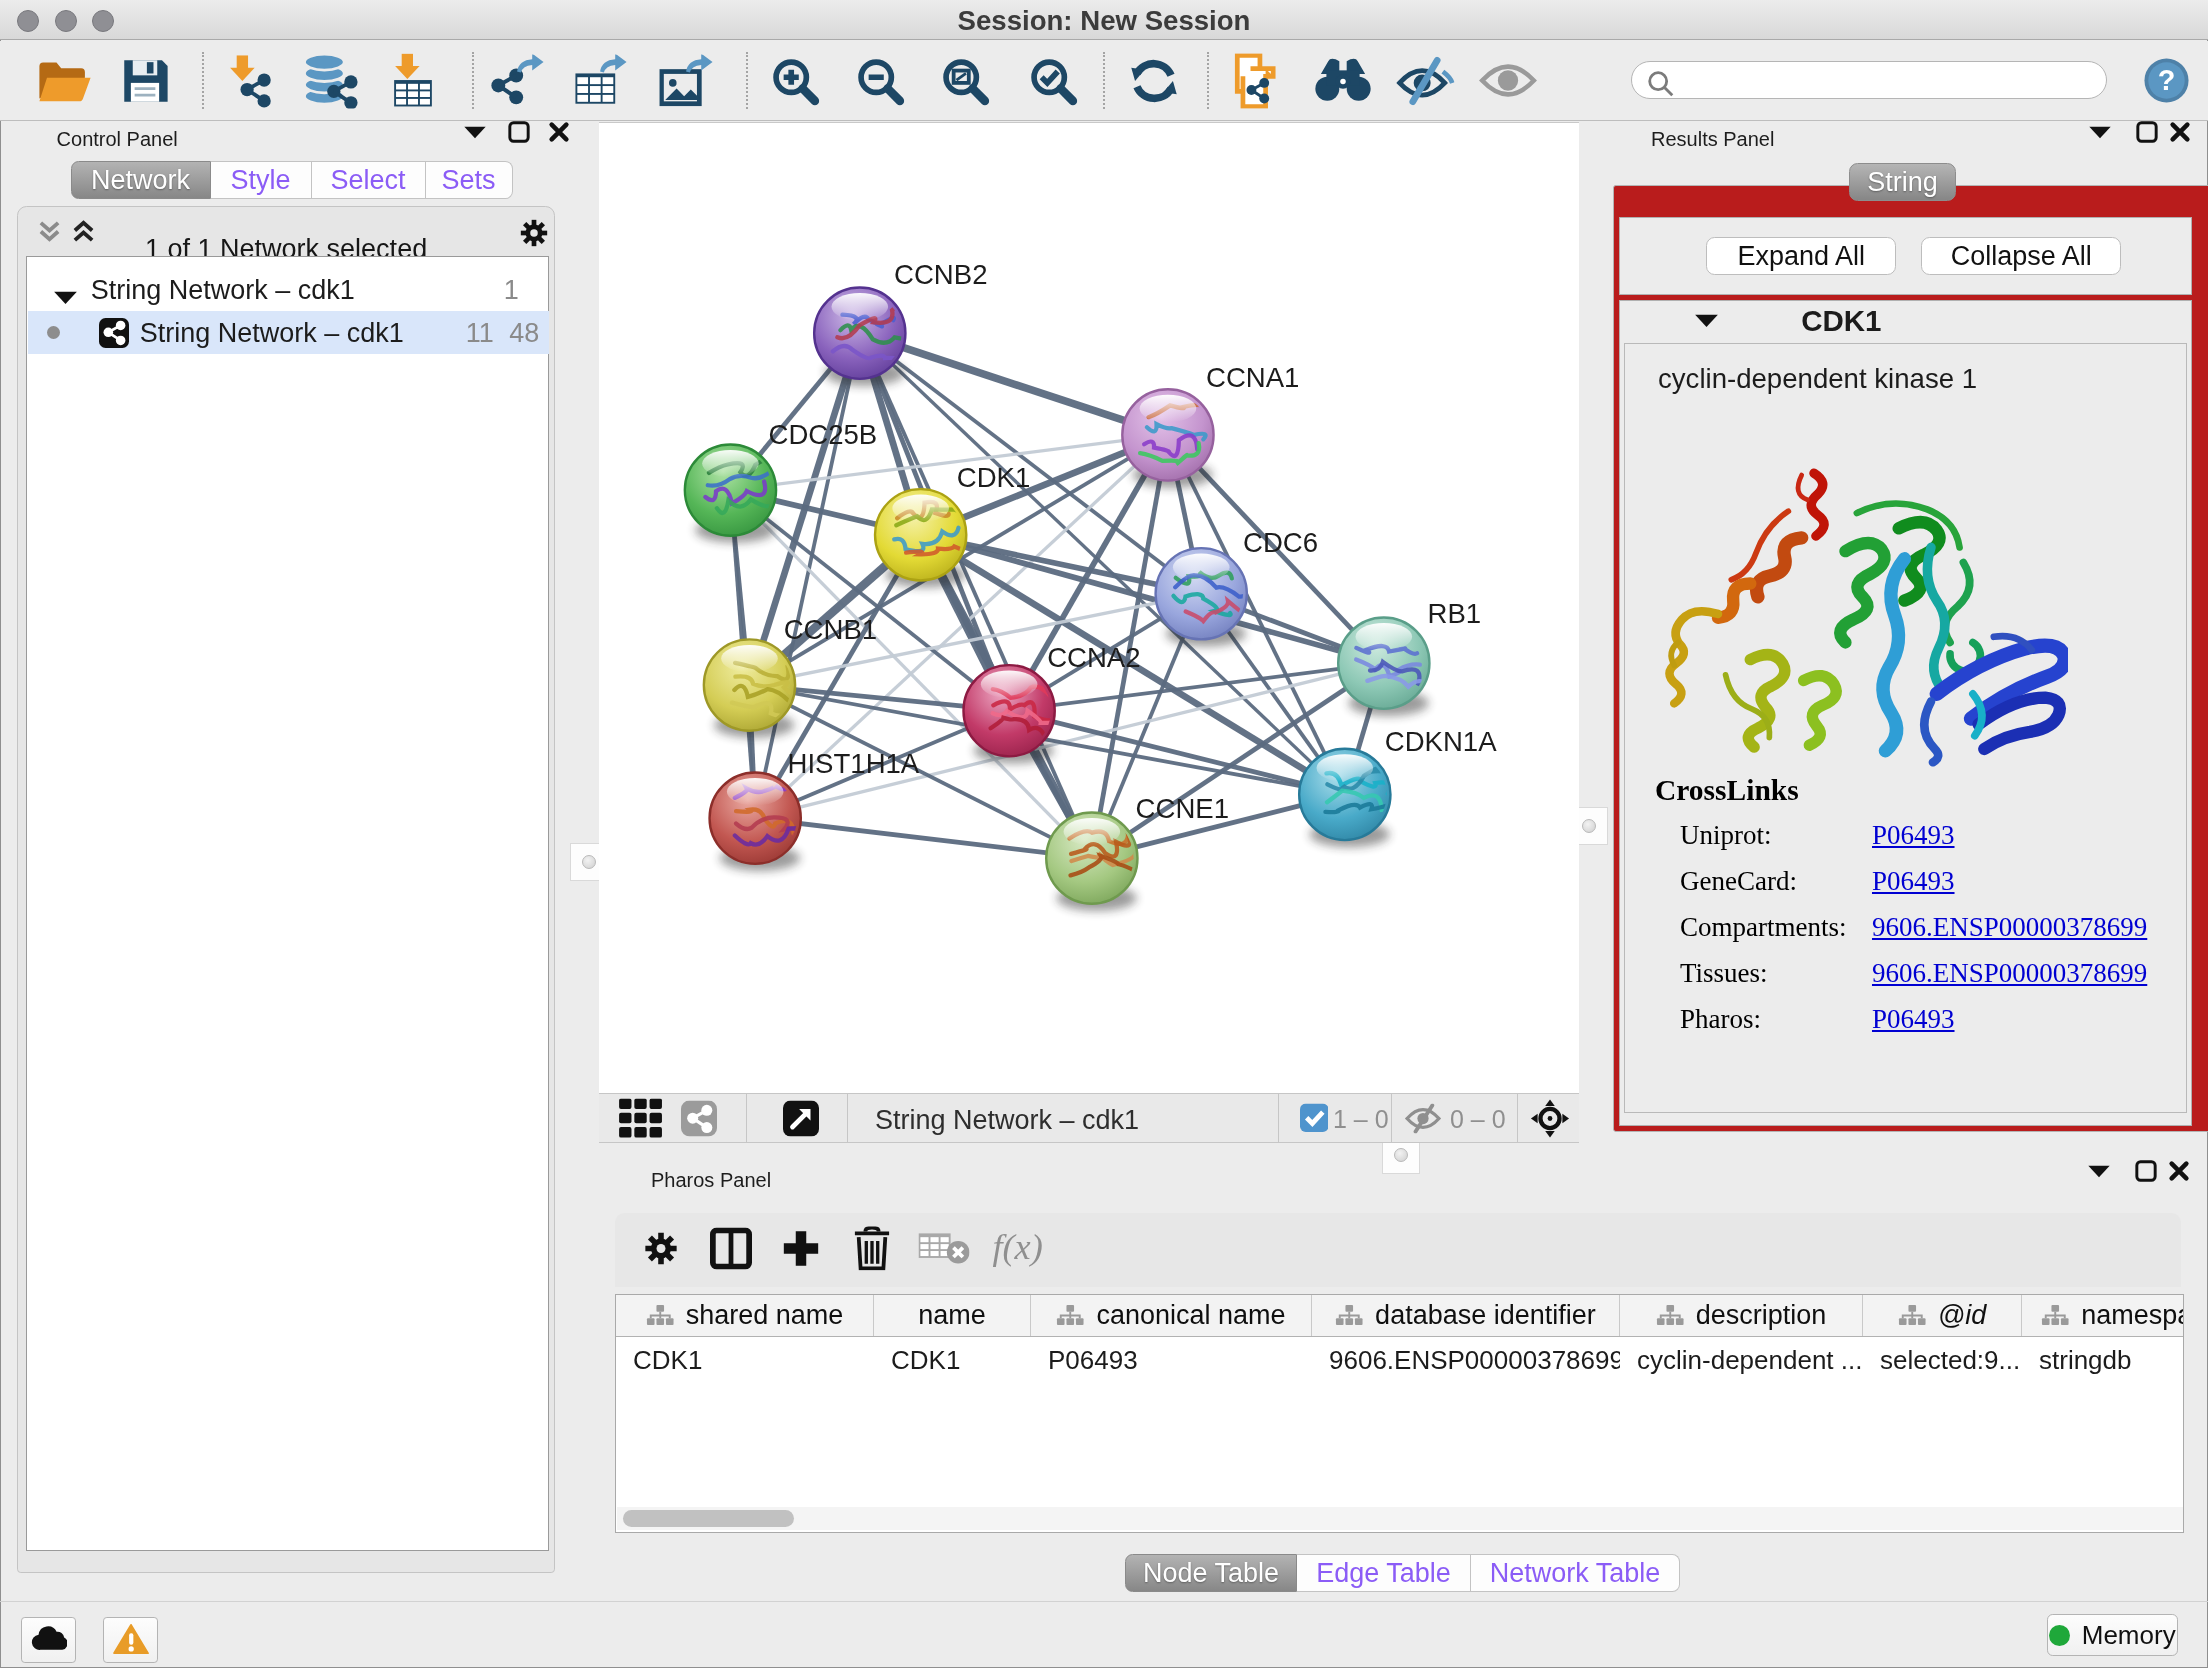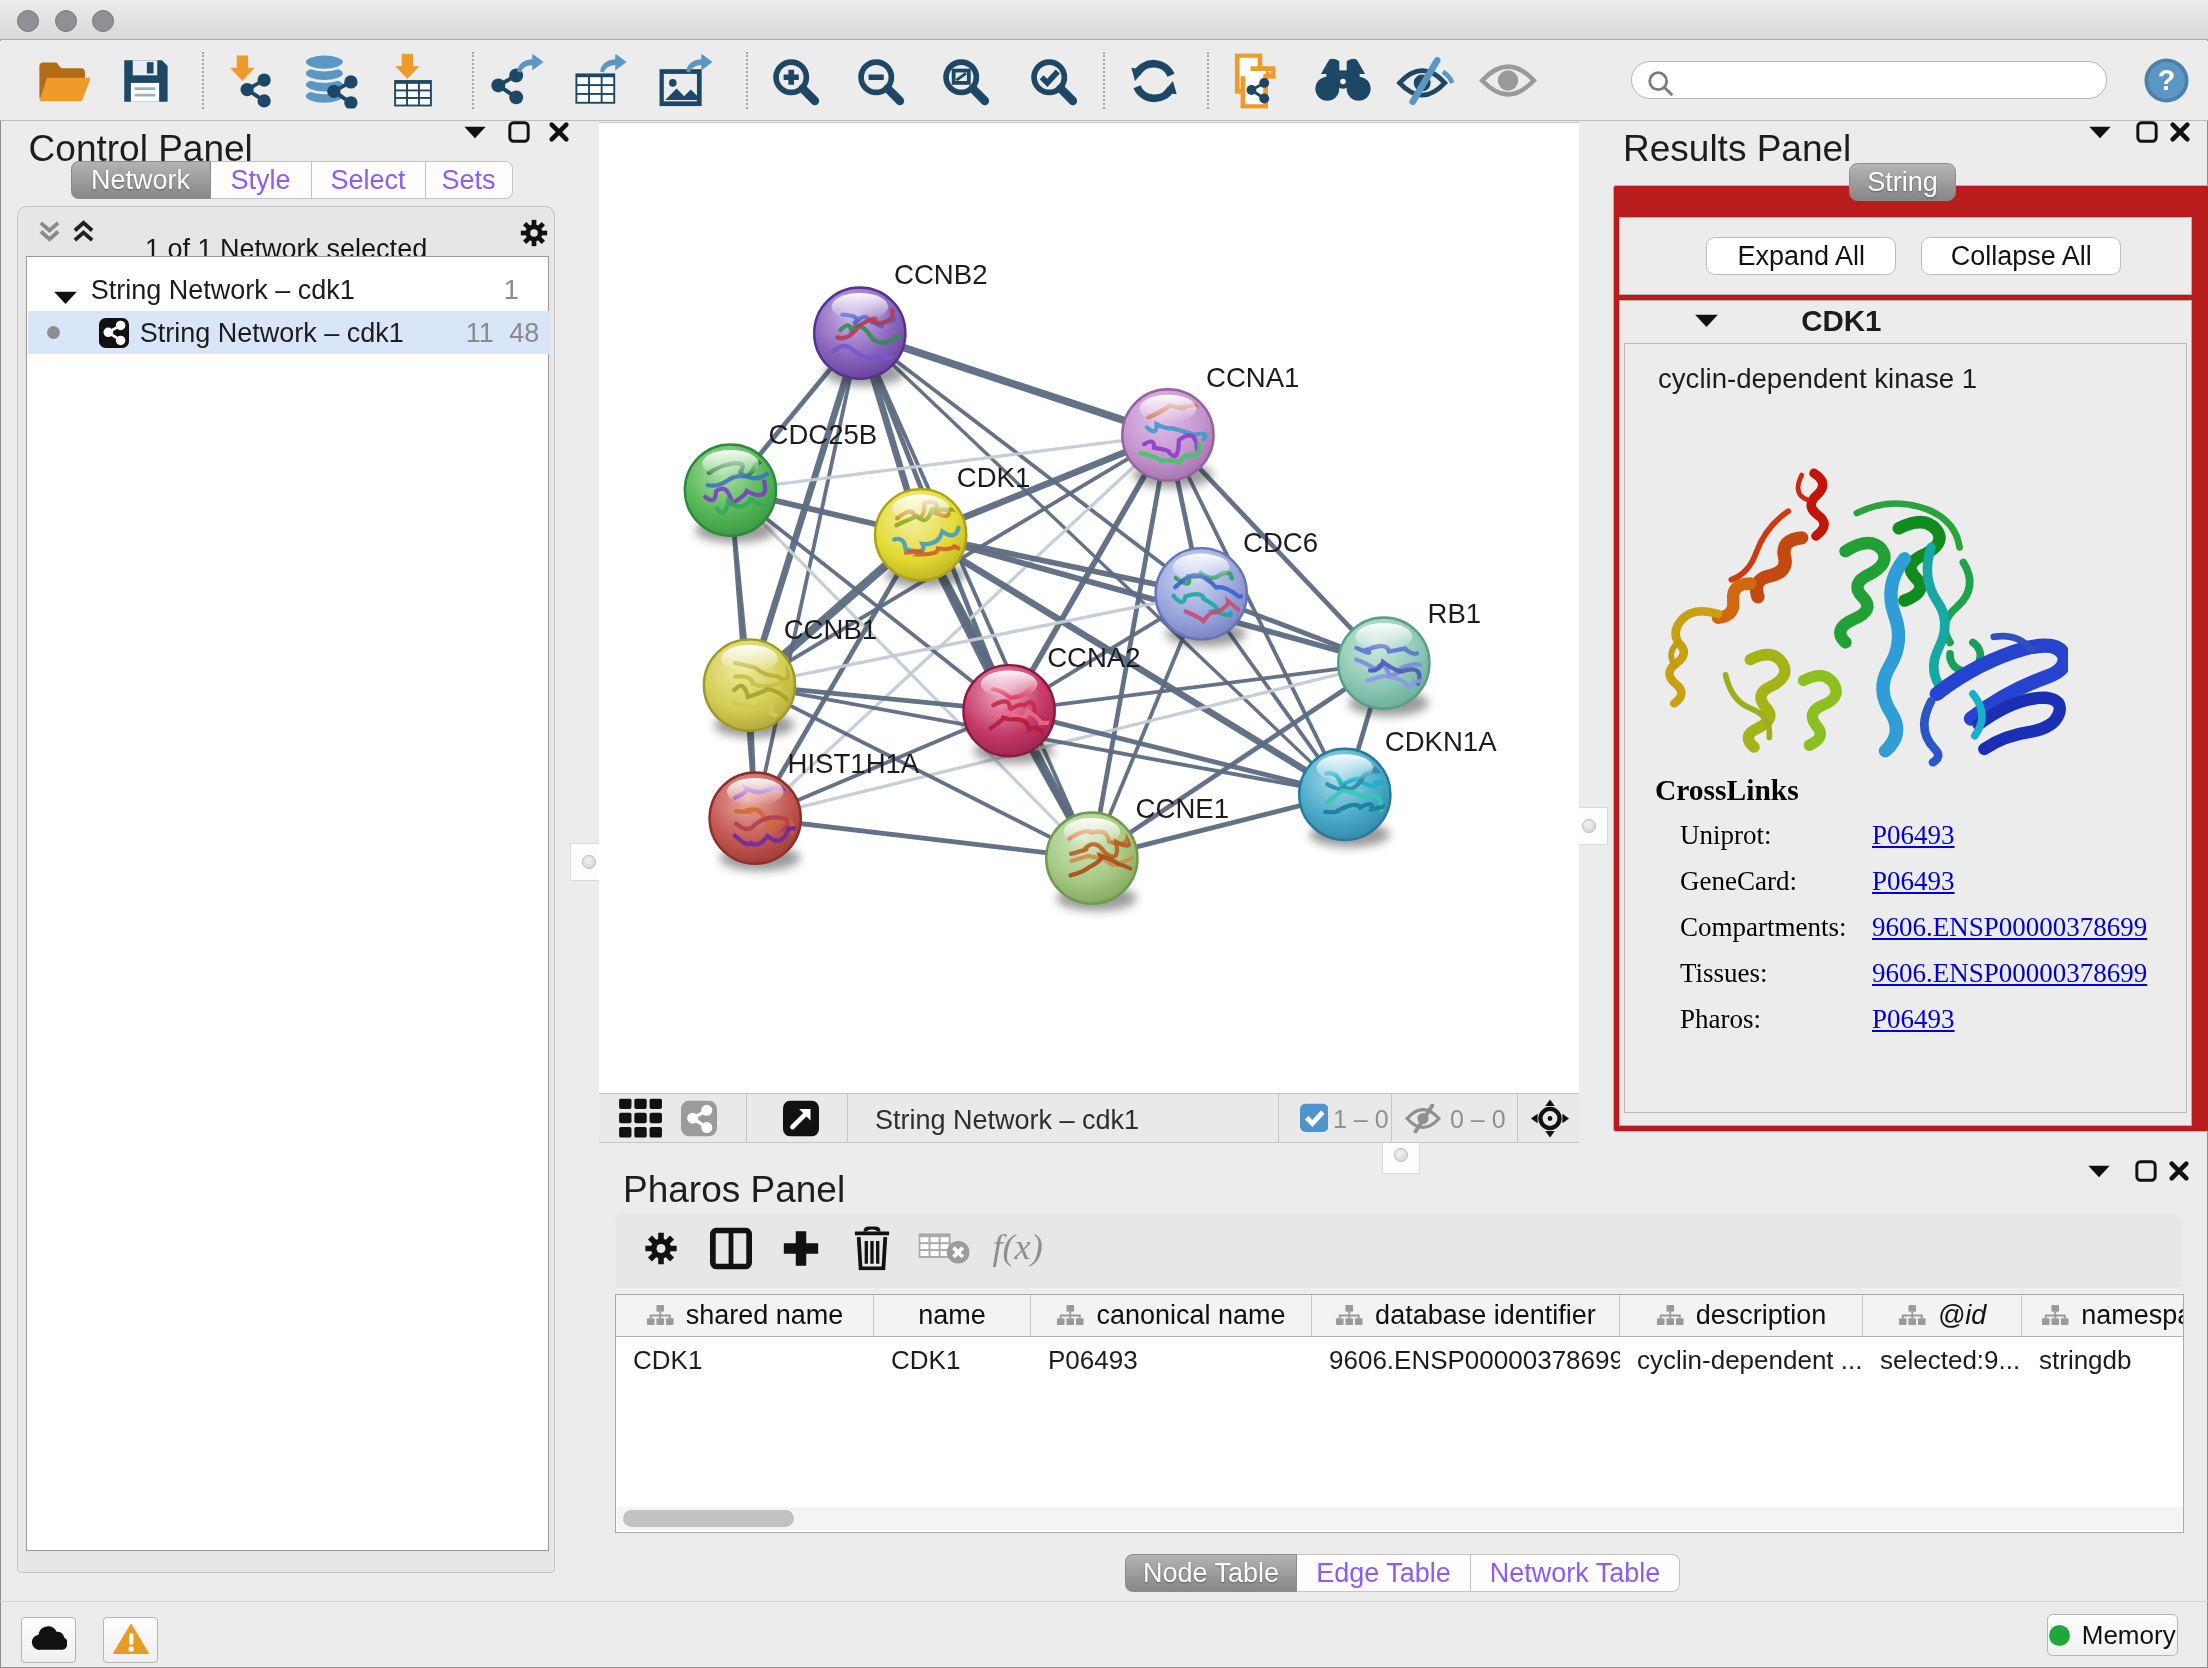--- a/index.html
+++ b/index.html
@@ -26,21 +26,21 @@
     display:flex; align-items:center; justify-content:center; }
   .tbsep { position:absolute; top:11.4px; height:57px; width:0;
     border-left:2.9px dotted #a4a4a4; }
   .searchbox { position:absolute; left:1631px; top:20px; width:476px; height:38px;
     background:#fff; border:1.9px solid #b5b5b5; border-radius:19px; }
   .searchbox input { position:absolute; left:49px; top:1.9px; width:409px; height:30px;
     border:none; outline:none; font-size:25px; background:transparent; }
   .searchbox svg { position:absolute; left:13.3px; top:5.7px; }
 
   
-  .panel-title { font-size:37px; color:#1d1d1d; }
+  .panel-title { font-size:20px; color:#1d1d1d;margin-left:28px; }
   .panel-icons { position:absolute; display:flex; align-items:center; gap:25px; }
 
   
   #control-panel { position:absolute; left:7.6px; top:122px; width:555px; height:1452px; }
   #cp-title { position:absolute; left:21px; top:5.7px; }
   .seg-tabs { position:absolute; display:flex; }
   .seg-tab { height:38px; display:flex; align-items:center; justify-content:center;
     background:#fdfdfd; border:1px solid #c3c3c3; border-left:none; font-size:27px; color:#8b5cf6; }
   .seg-tab:first-child { border-left:1px solid #c3c3c3; border-radius:7.6px 0 0 7.6px; }
   .seg-tab:last-child { border-radius:0 7.6px 7.6px 0; }
@@ -134,20 +134,21 @@
 </style>
 </head>
 <body>
 
 <div id="window">
 
   <div class="titlebar">
     <div class="tl" style="left:17px"></div>
     <div class="tl" style="left:55px"></div>
     <div class="tl" style="left:92px"></div>
+    <div class="window-title">Session: New Session</div>
   </div>
 
   <div class="toolbar">
     <span class="tbi" style="left:65px">
         <svg width="55" height="48" viewBox="0 0 58 50">
           <path d="M2,44 L2,10 q0,-4 4,-4 L20,6 L25,12 L46,12 q4,0 4,4 l0,6" fill="#b56a14"></path>
           <path d="M10,22 L56,22 L48,44 q-1,3 -4,3 L2,47 Z" fill="#ee9b2b"></path>
         </svg>
       </span>
     <span class="tbi" style="left:145px">

